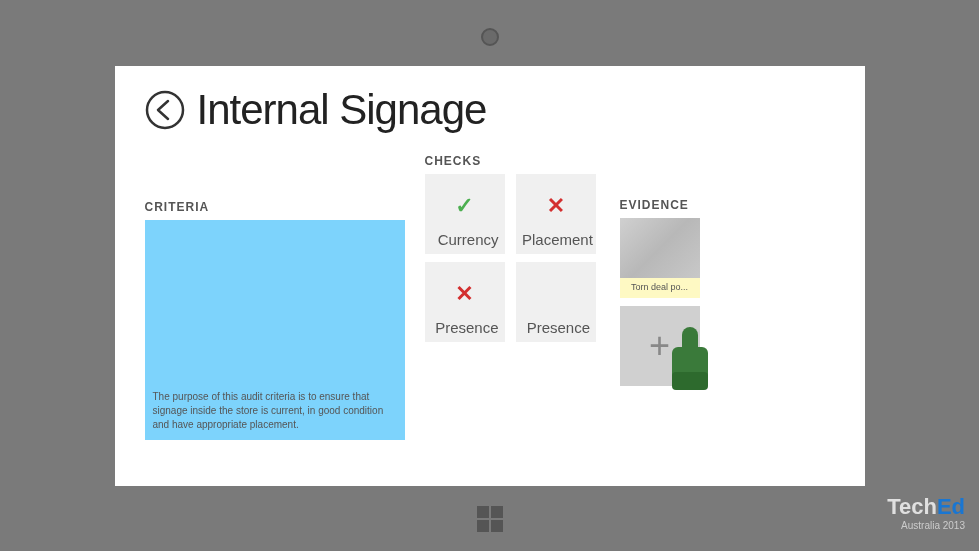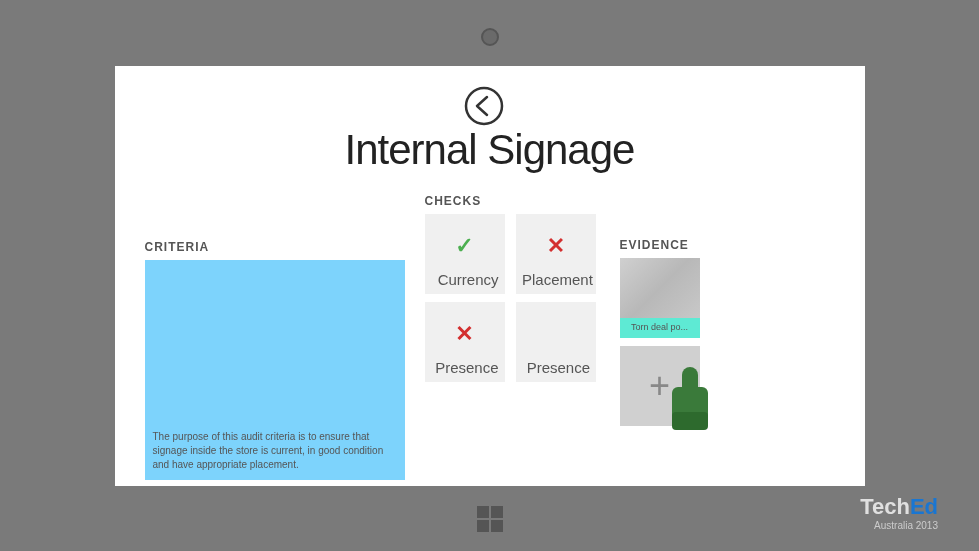--- a/index.html
+++ b/index.html
@@ -54,21 +54,20 @@
       height: 420px;
       background: white;
       position: relative;
       padding: 20px 30px;
     }
 
     .page-header {
       display: flex;
       align-items: center;
       margin-bottom: 20px;
-      flex-direction: column;
     }
 
     .back-icon {
       width: 40px;
       height: 40px;
       margin-right: 12px;
       flex-shrink: 0;
     }
 
     .page-title {
@@ -158,21 +157,21 @@
 
     
     .evidence-section {
       width: 120px;
       flex-shrink: 0;
       margin-top: 44px;
     }
     .evidence-card {
       width: 80px;
       height: 80px;
-      background: #5eead4;
+      background: #fef9c3;
       display: flex;
       flex-direction: column;
       align-items: center;
       justify-content: flex-end;
       padding-bottom: 6px;
       margin-bottom: 8px;
       overflow: hidden;
       position: relative;
     }
     .evidence-thumbnail {
@@ -204,21 +203,21 @@
       font-size: 36px;
       color: #888;
       font-weight: 200;
       line-height: 1;
     }
 
     
     .teched-brand {
       position: absolute;
       bottom: 20px;
-      right: 41px;
+      right: 14px;
       text-align: right;
     }
     .teched-brand .teched-text {
       font-size: 22px;
       font-weight: bold;
       color: white;
     }
     .teched-brand .teched-text .tech {
       color: #e0e0e0;
     }

